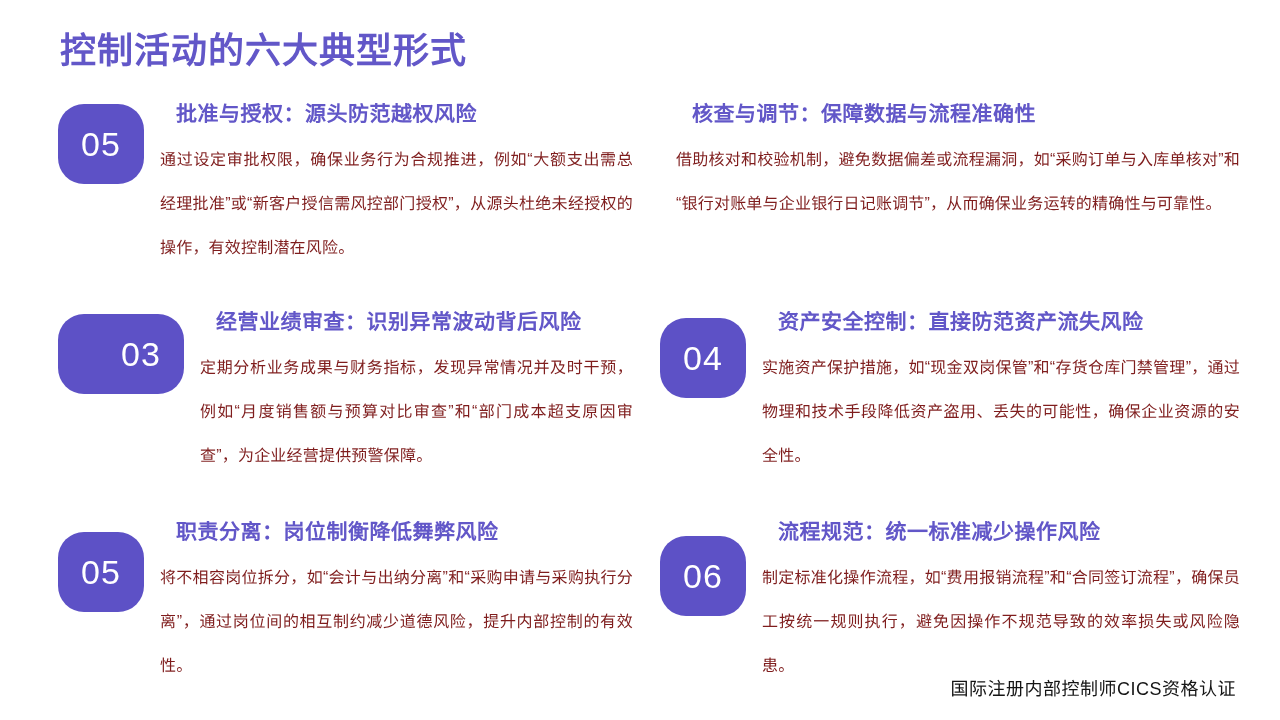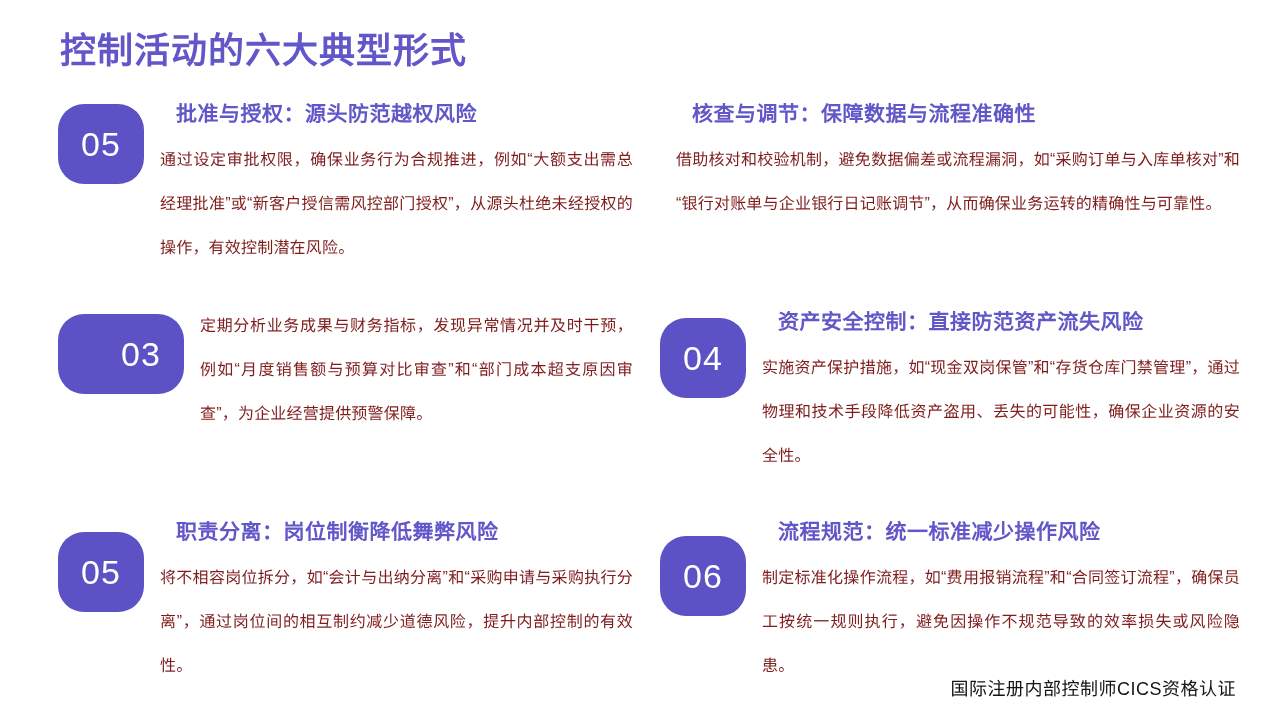--- a/index.html
+++ b/index.html
@@ -140,20 +140,21 @@
     <div class="item row-1 col-right">
       <div class="item-body">
         <div class="item-heading">核查与调节：保障数据与流程准确性</div>
         <div class="item-desc">借助核对和校验机制，避免数据偏差或流程漏洞，如“采购订单与入库单核对”和“银行对账单与企业银行日记账调节”，从而确保业务运转的精确性与可靠性。</div>
       </div>
     </div>
 
     <div class="item row-2 col-left">
       <div class="badge">03</div>
       <div class="item-body">
+        <div class="item-heading">经营业绩审查：识别异常波动背后风险</div>
         <div class="item-desc">定期分析业务成果与财务指标，发现异常情况并及时干预，例如“月度销售额与预算对比审查”和“部门成本超支原因审查”，为企业经营提供预警保障。</div>
       </div>
     </div>
 
     <div class="item row-2 col-right">
       <div class="badge">04</div>
       <div class="item-body">
         <div class="item-heading">资产安全控制：直接防范资产流失风险</div>
         <div class="item-desc">实施资产保护措施，如“现金双岗保管”和“存货仓库门禁管理”，通过物理和技术手段降低资产盗用、丢失的可能性，确保企业资源的安全性。</div>
       </div>

